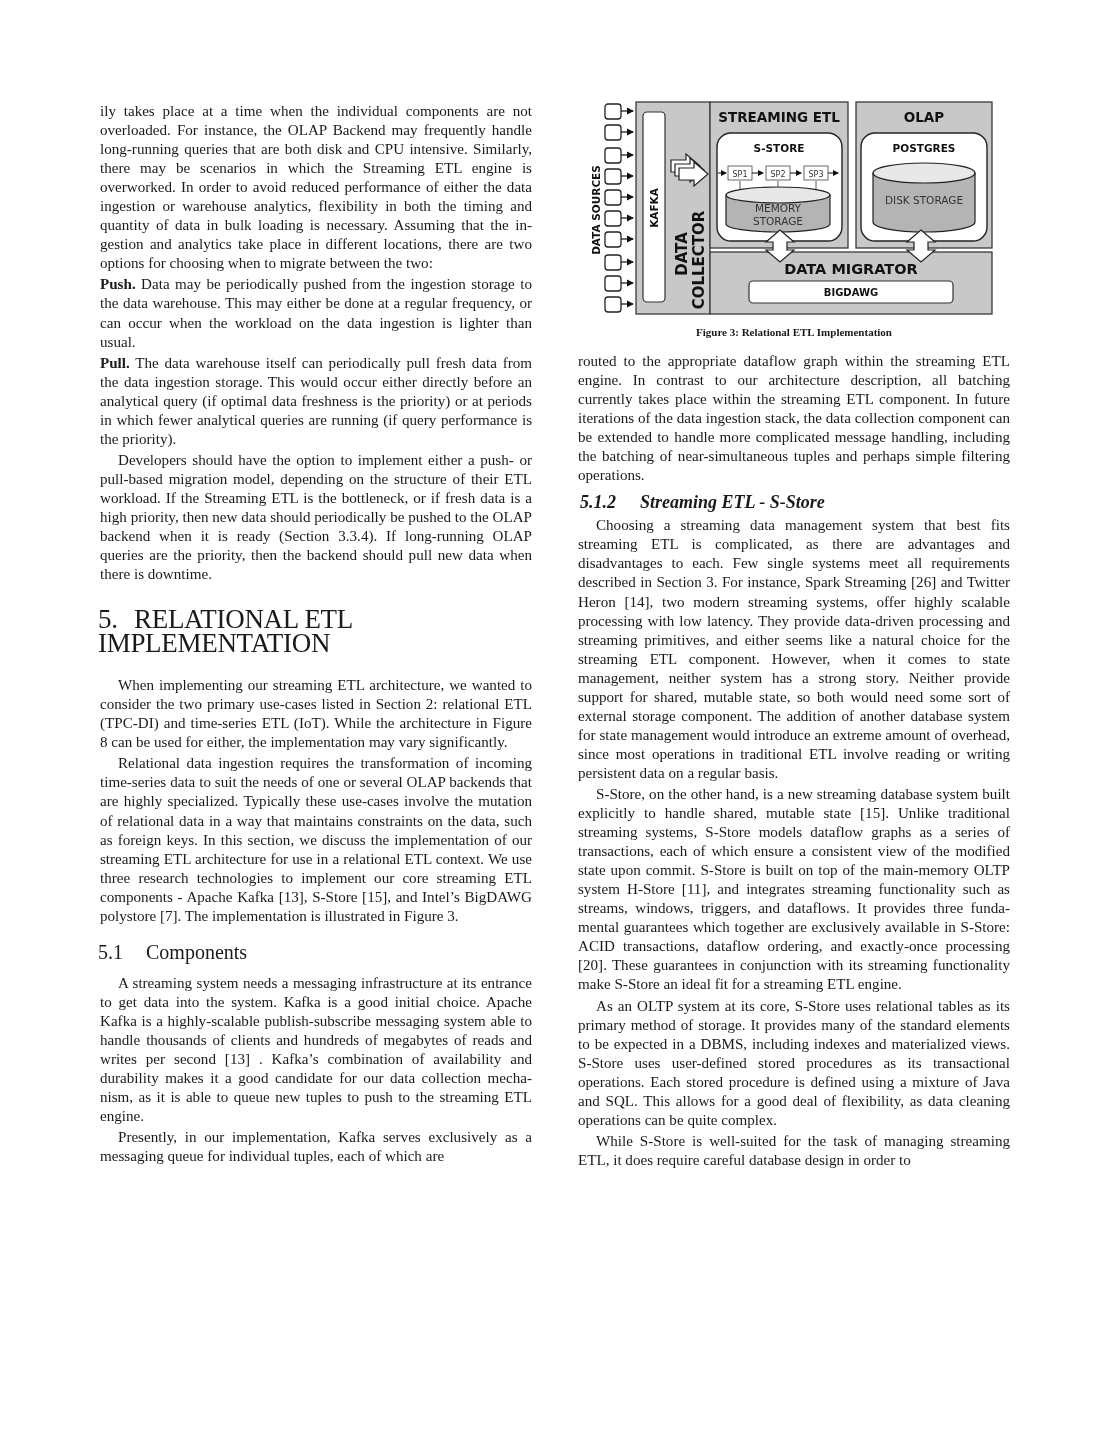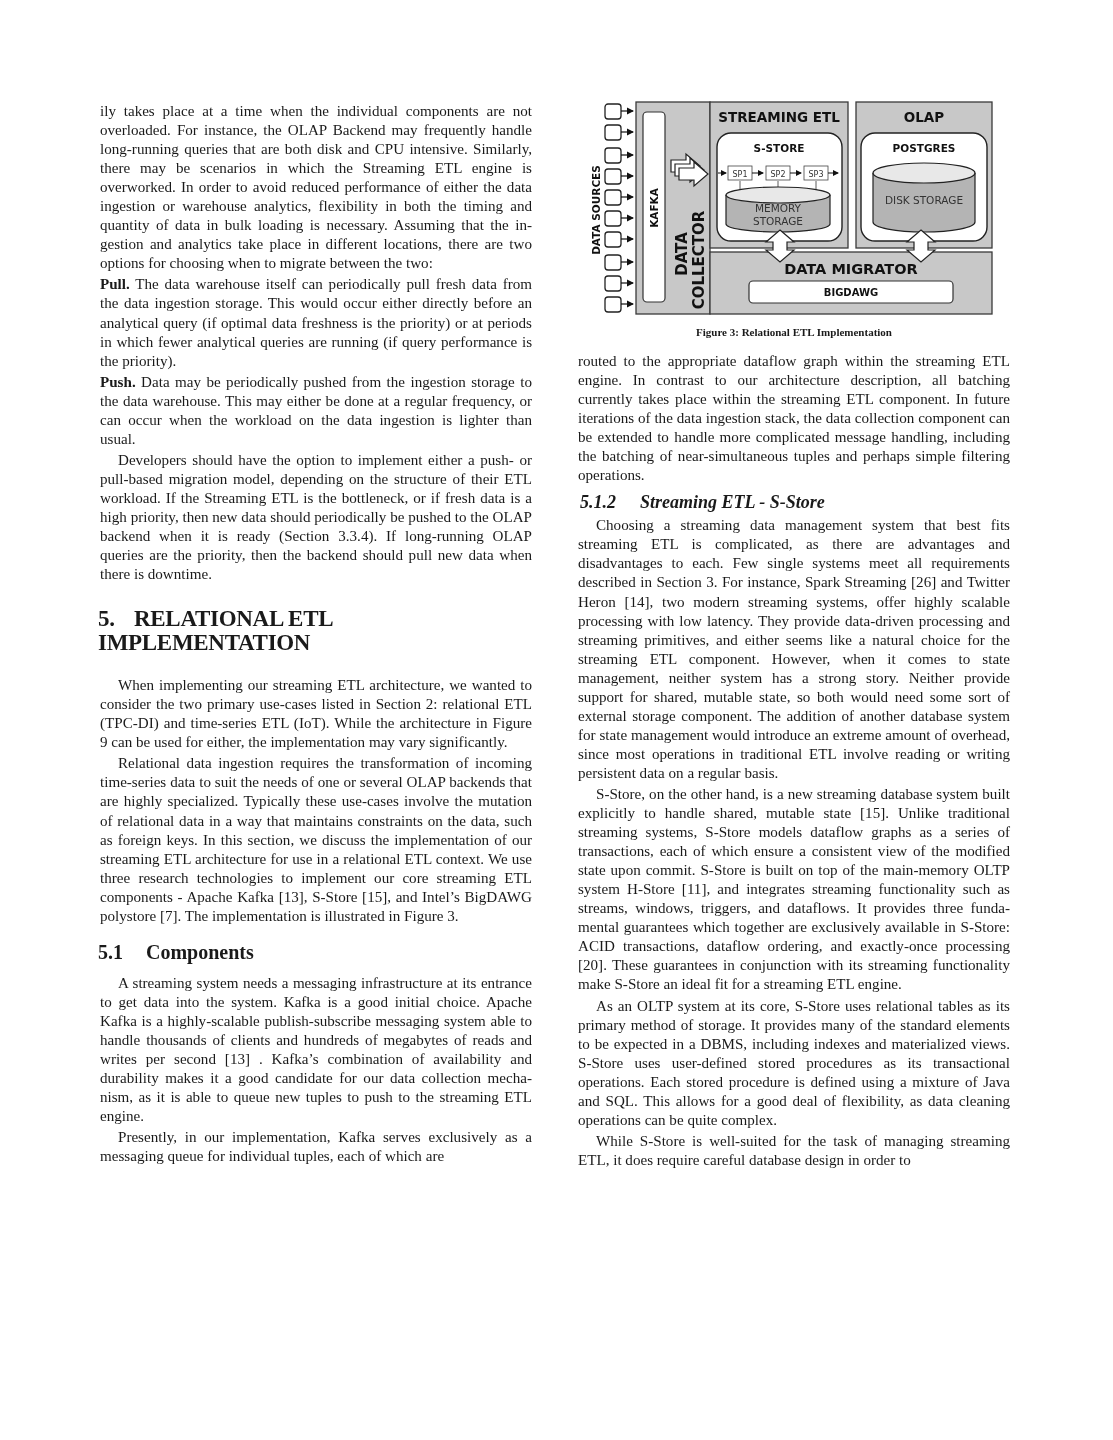--- a/index.html
+++ b/index.html
@@ -4,42 +4,42 @@
 <style>
   html, body { margin: 0; padding: 0; background: #ffffff; }
   body { width: 1113px; height: 1440px; position: relative; overflow: hidden;
          font-family: "Liberation Serif", "DejaVu Serif", serif; color: #1a1a1a; }
   .col { position: absolute; top: 100px; width: 436px; font-size: 15.1px; line-height: 19.05px; }
   .col.left { left: 98px; }
   .col.right { left: 576px; }
   p { margin: 2px; text-align: justify; hyphens: manual; }
   p.indent { text-indent: 18px; }
   .runin { font-weight: bold; }
-  h2.section { font-size: 23px; font-weight: bold; margin: 23px 0 21px 0; letter-spacing: -0.3px; line-height: 24px; }
+  h2.section { font-size: 27px; font-weight: normal; margin: 23px 0 21px 0; letter-spacing: -0.3px; line-height: 24px; }
   h2.section .num { display: inline-block; width: 36px; }
-  h3.subsection { font-size: 20px; font-weight: bold; margin: 14px 0 10px 0; line-height: 24px; }
+  h3.subsection { font-size: 20px; font-weight: normal; margin: 14px 0 10px 0; line-height: 24px; }
   h3.subsection .num { display: inline-block; width: 48px; }
   h4.subsub { font-size: 18px; font-style: italic; font-weight: bold; margin: 6px 0 3px 4px; line-height: 22px; }
   h4.subsub .num { display: inline-block; width: 60px; }
   .figure { position: relative; width: 436px; height: 218px; }
   .caption { text-align: center; font-weight: bold; font-size: 11px; margin: 4px 0 10px 0; line-height: 20px; }
   .h512 { margin-top: 18px; }
 </style>
 </head>
 <body>
 
 <div class="col left">
   <p>ily takes place at a time when the individual components are not overloaded. For instance, the OLAP Backend may fre­quently handle long-running queries that are both disk and CPU intensive. Similarly, there may be scenarios in which the Streaming ETL engine is overworked. In order to avoid reduced performance of either the data ingestion or ware­house analytics, flexibility in both the timing and quantity of data in bulk loading is necessary. Assuming that the in­gestion and analytics take place in different locations, there are two options for choosing when to migrate between the two:</p>
+  <p><span class="runin">Push.</span><span> Data may be periodically pushed from the ingestion storage to the data warehouse. This may either be done at a regular frequency, or can occur when the workload on the data ingestion is lighter than usual.</span></p>
   <p><span class="runin">Pull.</span><span> The data warehouse itself can periodically pull fresh data from the data ingestion storage.  This would occur either directly before an analytical query (if optimal data freshness is the priority) or at periods in which fewer ana­lytical queries are running (if query performance is the pri­ority).</span></p>
-  <p><span class="runin">Push.</span><span> Data may be periodically pushed from the ingestion storage to the data warehouse. This may either be done at a regular frequency, or can occur when the workload on the data ingestion is lighter than usual.</span></p>
   <p class="indent">Developers should have the option to implement either a push- or pull-based migration model, depending on the structure of their ETL workload.  If the Streaming ETL is the bottleneck, or if fresh data is a high priority, then new data should periodically be pushed to the OLAP back­end when it is ready (Section 3.3.4). If long-running OLAP queries are the priority, then the backend should pull new data when there is downtime.</p>
 
   <h2 class="section"><span class="num">5.</span><span>RELATIONAL ETL IMPLEMENTATION</span></h2>
 
-  <p class="indent">When implementing our streaming ETL architecture, we wanted to consider the two primary use-cases listed in Sec­tion 2: relational ETL (TPC-DI) and time-series ETL (IoT). While the architecture in Figure 9 can be used for either, the implementation may vary significantly.</p>
+  <p class="indent">When implementing our streaming ETL architecture, we wanted to consider the two primary use-cases listed in Sec­tion 2: relational ETL (TPC-DI) and time-series ETL (IoT). While the architecture in Figure 8 can be used for either, the implementation may vary significantly.</p>
   <p class="indent">Relational data ingestion requires the transformation of incoming time-series data to suit the needs of one or sev­eral OLAP backends that are highly specialized. Typically these use-cases involve the mutation of relational data in a way that maintains constraints on the data, such as for­eign keys.  In this section, we discuss the implementation of our streaming ETL architecture for use in a relational ETL context. We use three research technologies to imple­ment our core streaming ETL components - Apache Kafka [13], S-Store [15], and Intel’s BigDAWG polystore [7]. The implementation is illustrated in Figure 3.</p>
 
   <h3 class="subsection"><span class="num">5.1</span><span>Components</span></h3>
 
 
   <p class="indent">A streaming system needs a messaging infrastructure at its entrance to get data into the system.  Kafka is a good initial choice.  Apache Kafka is a highly-scalable publish-subscribe messaging system able to handle thousands of clients and hundreds of megabytes of reads and writes per second [13] . Kafka’s combination of availability and durabil­ity makes it a good candidate for our data collection mecha­nism, as it is able to queue new tuples to push to the stream­ing ETL engine.</p>
   <p class="indent">Presently, in our implementation, Kafka serves exclusively as a messaging queue for individual tuples, each of which are</p>
 </div>
 
 <div class="col right">

